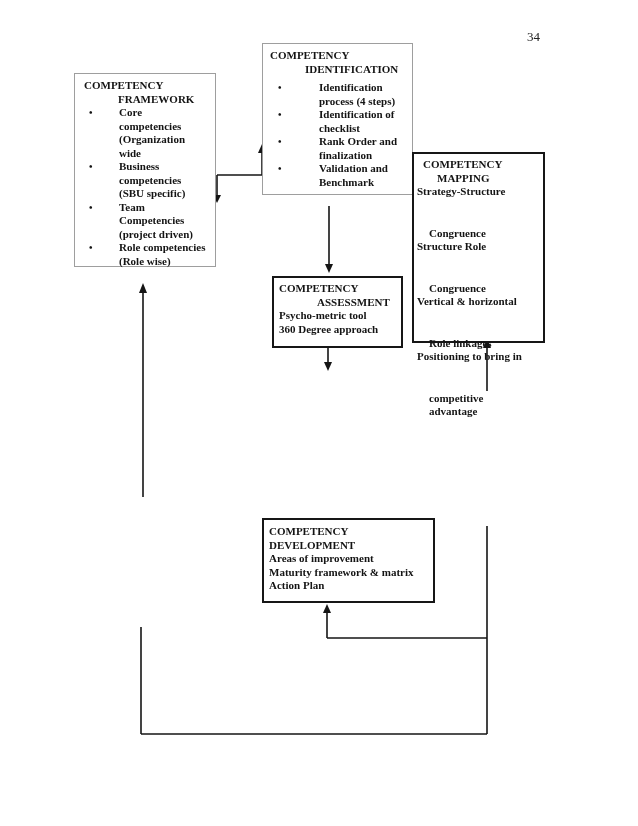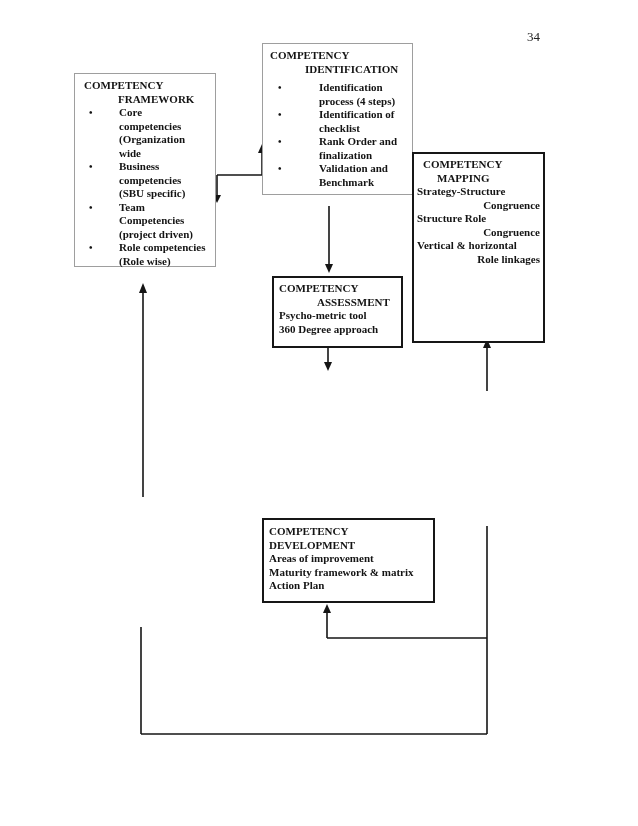--- a/index.html
+++ b/index.html
@@ -40,21 +40,21 @@
   #map .t2 { margin-left:20px; }
   #ass .t2 { margin-left:38px; }
   #dev .t2 { }
 
   #idn .list { margin-top:5px; }
   .row { display:flex; }
   .bul { flex:0 0 30px; padding-left:5px; font-size:10px; }
   #idn .bul { flex:0 0 41px; padding-left:8px; }
   .itx { flex:1; white-space:pre-line; }
 
-  .mi .l2 { text-align:right; padding-left:12px; white-space:pre-line; }
+  .mi .l2 { text-align:left; padding-left:12px; white-space:pre-line;margin-top:28px; }
 </style>
 </head>
 <body>
 
 <div class="page">
 
   <div class="pageno">34</div>
 
   <svg class="wires" width="638" height="826" viewBox="0 0 638 826">
 
@@ -162,20 +162,25 @@
       <div class="l2">Congruence</div>
     </div>
     <div class="mi">
       <div class="l1">Structure Role</div>
       <div class="l2">Congruence</div>
     </div>
     <div class="mi">
       <div class="l1">Vertical &amp; horizontal</div>
       <div class="l2">Role linkages</div>
     </div>
+    <div class="mi">
+      <div class="l1">Positioning to bring in</div>
+      <div class="l2">competitive
+advantage</div>
+    </div>
   </div>
 
   <div class="box dark" id="ass">
     <div class="t1">COMPETENCY</div>
     <div class="t2">ASSESSMENT</div>
     <div>Psycho-metric tool</div>
     <div>360 Degree approach</div>
   </div>
 
   <div class="box dark" id="dev">

